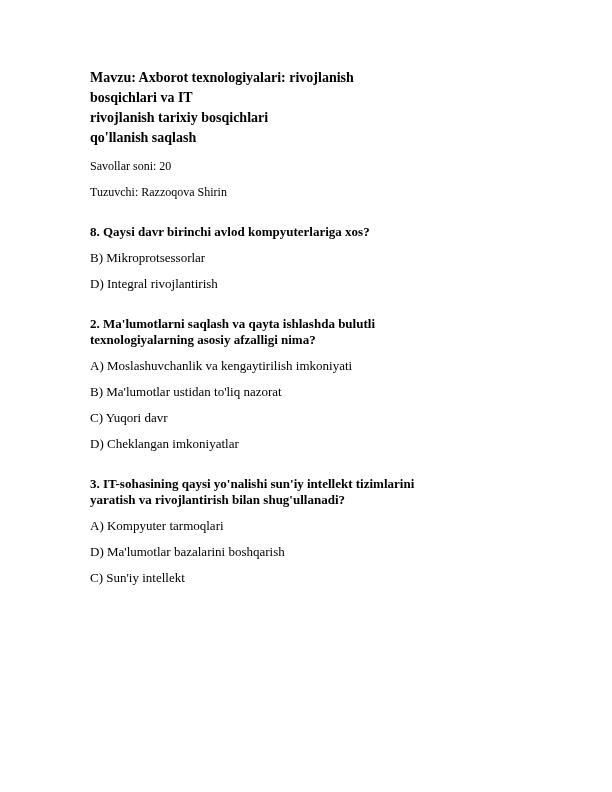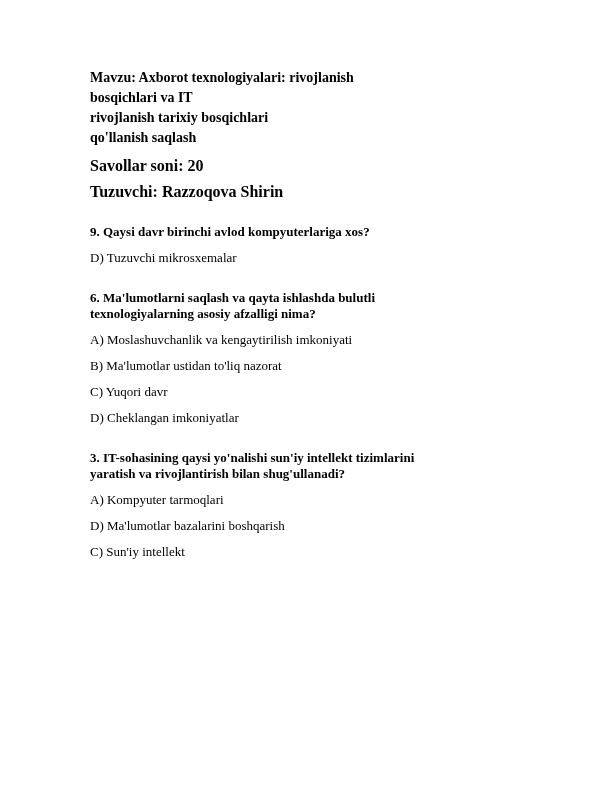--- a/index.html
+++ b/index.html
@@ -21,22 +21,22 @@
     padding: 68px 90px 0 90px;
     background: #ffffff;
   }
   .doc-title {
     font-size: 14px;
     font-weight: bold;
     line-height: 20px;
     margin: 0 0 10px 0;
   }
   .meta-line {
-    font-size: 16px;
-    font-weight: bold;
+    font-size: 12px;
+    font-weight: normal;
     line-height: 16px;
     margin: 0 0 10px 0;
   }
   .question-block {
     margin-top: 24px;
   }
   .question-text {
     font-size: 13px;
     font-weight: bold;
     line-height: 16px;
@@ -57,26 +57,27 @@
   <h1 class="doc-title">
     <span>Mavzu: Axborot texnologiyalari: rivojlanish bosqichlari va IT</span><br>
     <span>rivojlanish tarixiy bosqichlari</span><br>
     <span>qo'llanish saqlash</span>
   </h1>
 
   <p class="meta-line">Savollar soni: 20</p>
   <p class="meta-line">Tuzuvchi: Razzoqova Shirin</p>
 
   <section class="question-block">
-    <p class="question-text">9. Qaysi davr birinchi avlod kompyuterlariga xos?</p>
-    <p class="option-line">D) Tuzuvchi mikrosxemalar</p>
+    <p class="question-text">8. Qaysi davr birinchi avlod kompyuterlariga xos?</p>
+    <p class="option-line">B) Mikroprotsessorlar</p>
+    <p class="option-line">D) Integral rivojlantirish</p>
   </section>
 
   <section class="question-block">
-    <p class="question-text">6. Ma'lumotlarni saqlash va qayta ishlashda bulutli texnologiyalarning asosiy afzalligi nima?</p>
+    <p class="question-text">2. Ma'lumotlarni saqlash va qayta ishlashda bulutli texnologiyalarning asosiy afzalligi nima?</p>
     <p class="option-line">A) Moslashuvchanlik va kengaytirilish imkoniyati</p>
     <p class="option-line">B) Ma'lumotlar ustidan to'liq nazorat</p>
     <p class="option-line">C) Yuqori davr</p>
     <p class="option-line">D) Cheklangan imkoniyatlar</p>
   </section>
 
   <section class="question-block">
     <p class="question-text">3. IT-sohasining qaysi yo'nalishi sun'iy intellekt tizimlarini yaratish va rivojlantirish bilan shug'ullanadi?</p>
     <p class="option-line">A) Kompyuter tarmoqlari</p>
     <p class="option-line">D) Ma'lumotlar bazalarini boshqarish</p>

